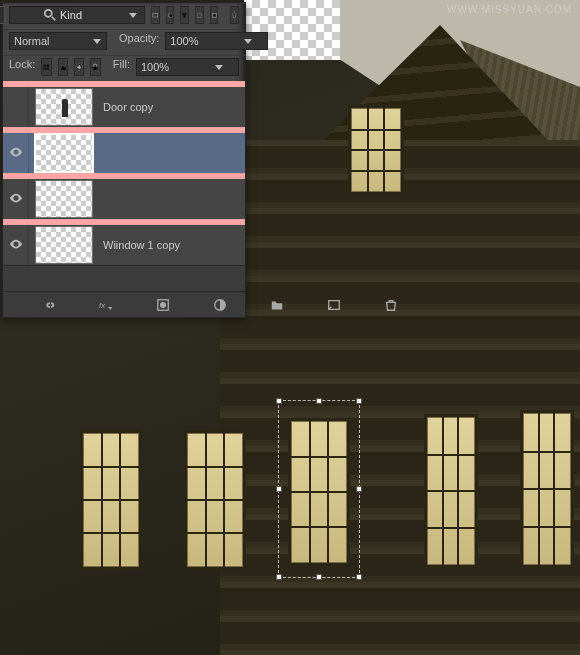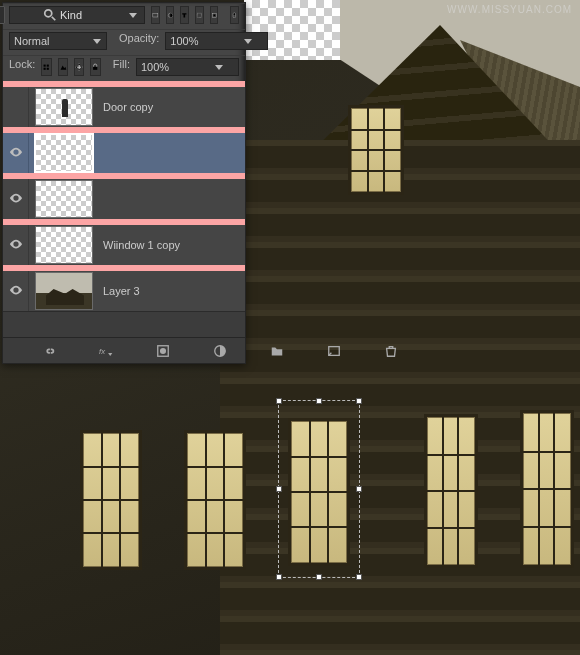--- a/index.html
+++ b/index.html
@@ -333,31 +333,20 @@
     <div class="layer">
       <div class="vis">
           <span class="eye"><svg viewBox="0 0 16 16">
               <path d="M8 3C4 3 1 8 1 8s3 5 7 5 7-5 7-5-3-5-7-5zm0 8a3 3 0 110-6 3 3 0 010 6z"></path>
             </svg></span>
         </div>
       <div class="thumb"></div>
       <div class="lname">Wiindow 1 copy</div>
     </div>
 
-    <div class="layer">
-      <div class="vis">
-          <span class="eye"><svg viewBox="0 0 16 16">
-              <path d="M8 3C4 3 1 8 1 8s3 5 7 5 7-5 7-5-3-5-7-5zm0 8a3 3 0 110-6 3 3 0 010 6z"></path>
-            </svg></span>
-        </div>
-      <div class="thumb">
-          <div class="content house-thumb"></div>
-        </div>
-      <div class="lname">Layer 3</div>
-    </div>
 
   </div>
 
   <div class="panel-gap"></div>
 
   <div class="footer">
     <span class="icon">
         <svg viewBox="0 0 16 16">
           <path d="M5 8a3 3 0 013-3h1v2H8a1 1 0 000 2h1v2H8a3 3 0 01-3-3zm6-3a3 3 0 010 6h-1V9h1a1 1 0 000-2h-1V5z"></path>
         </svg>

